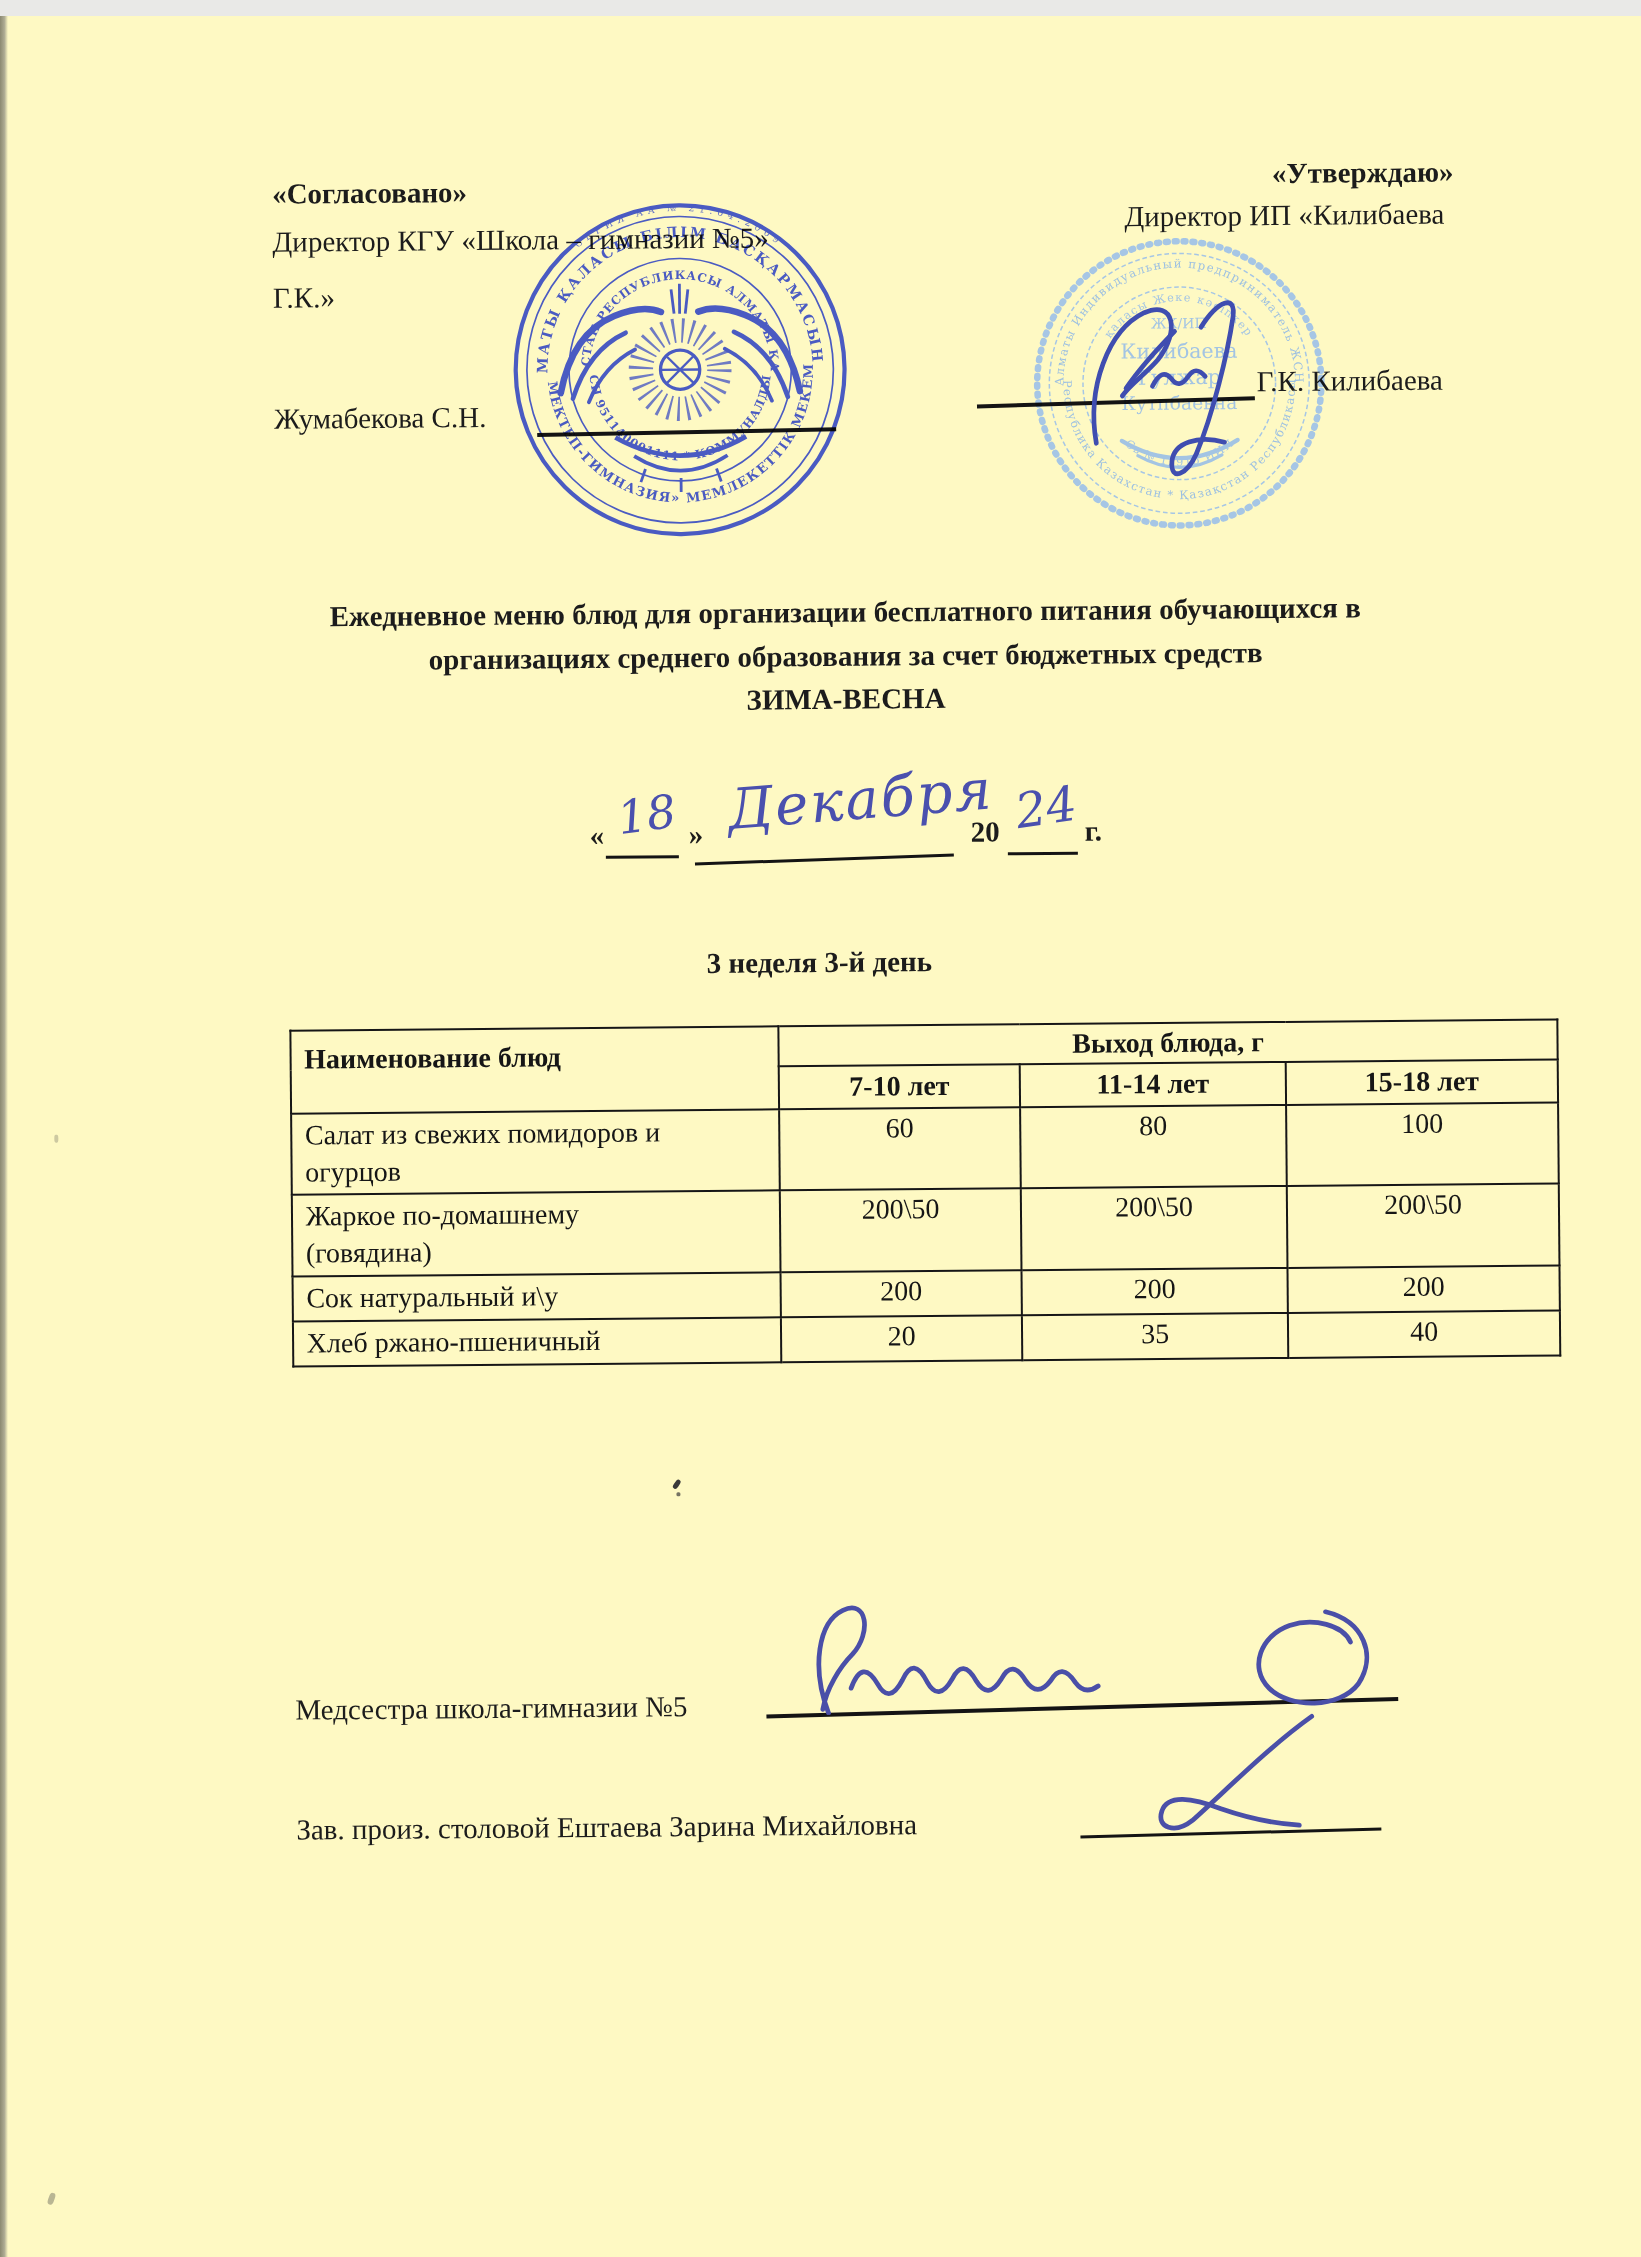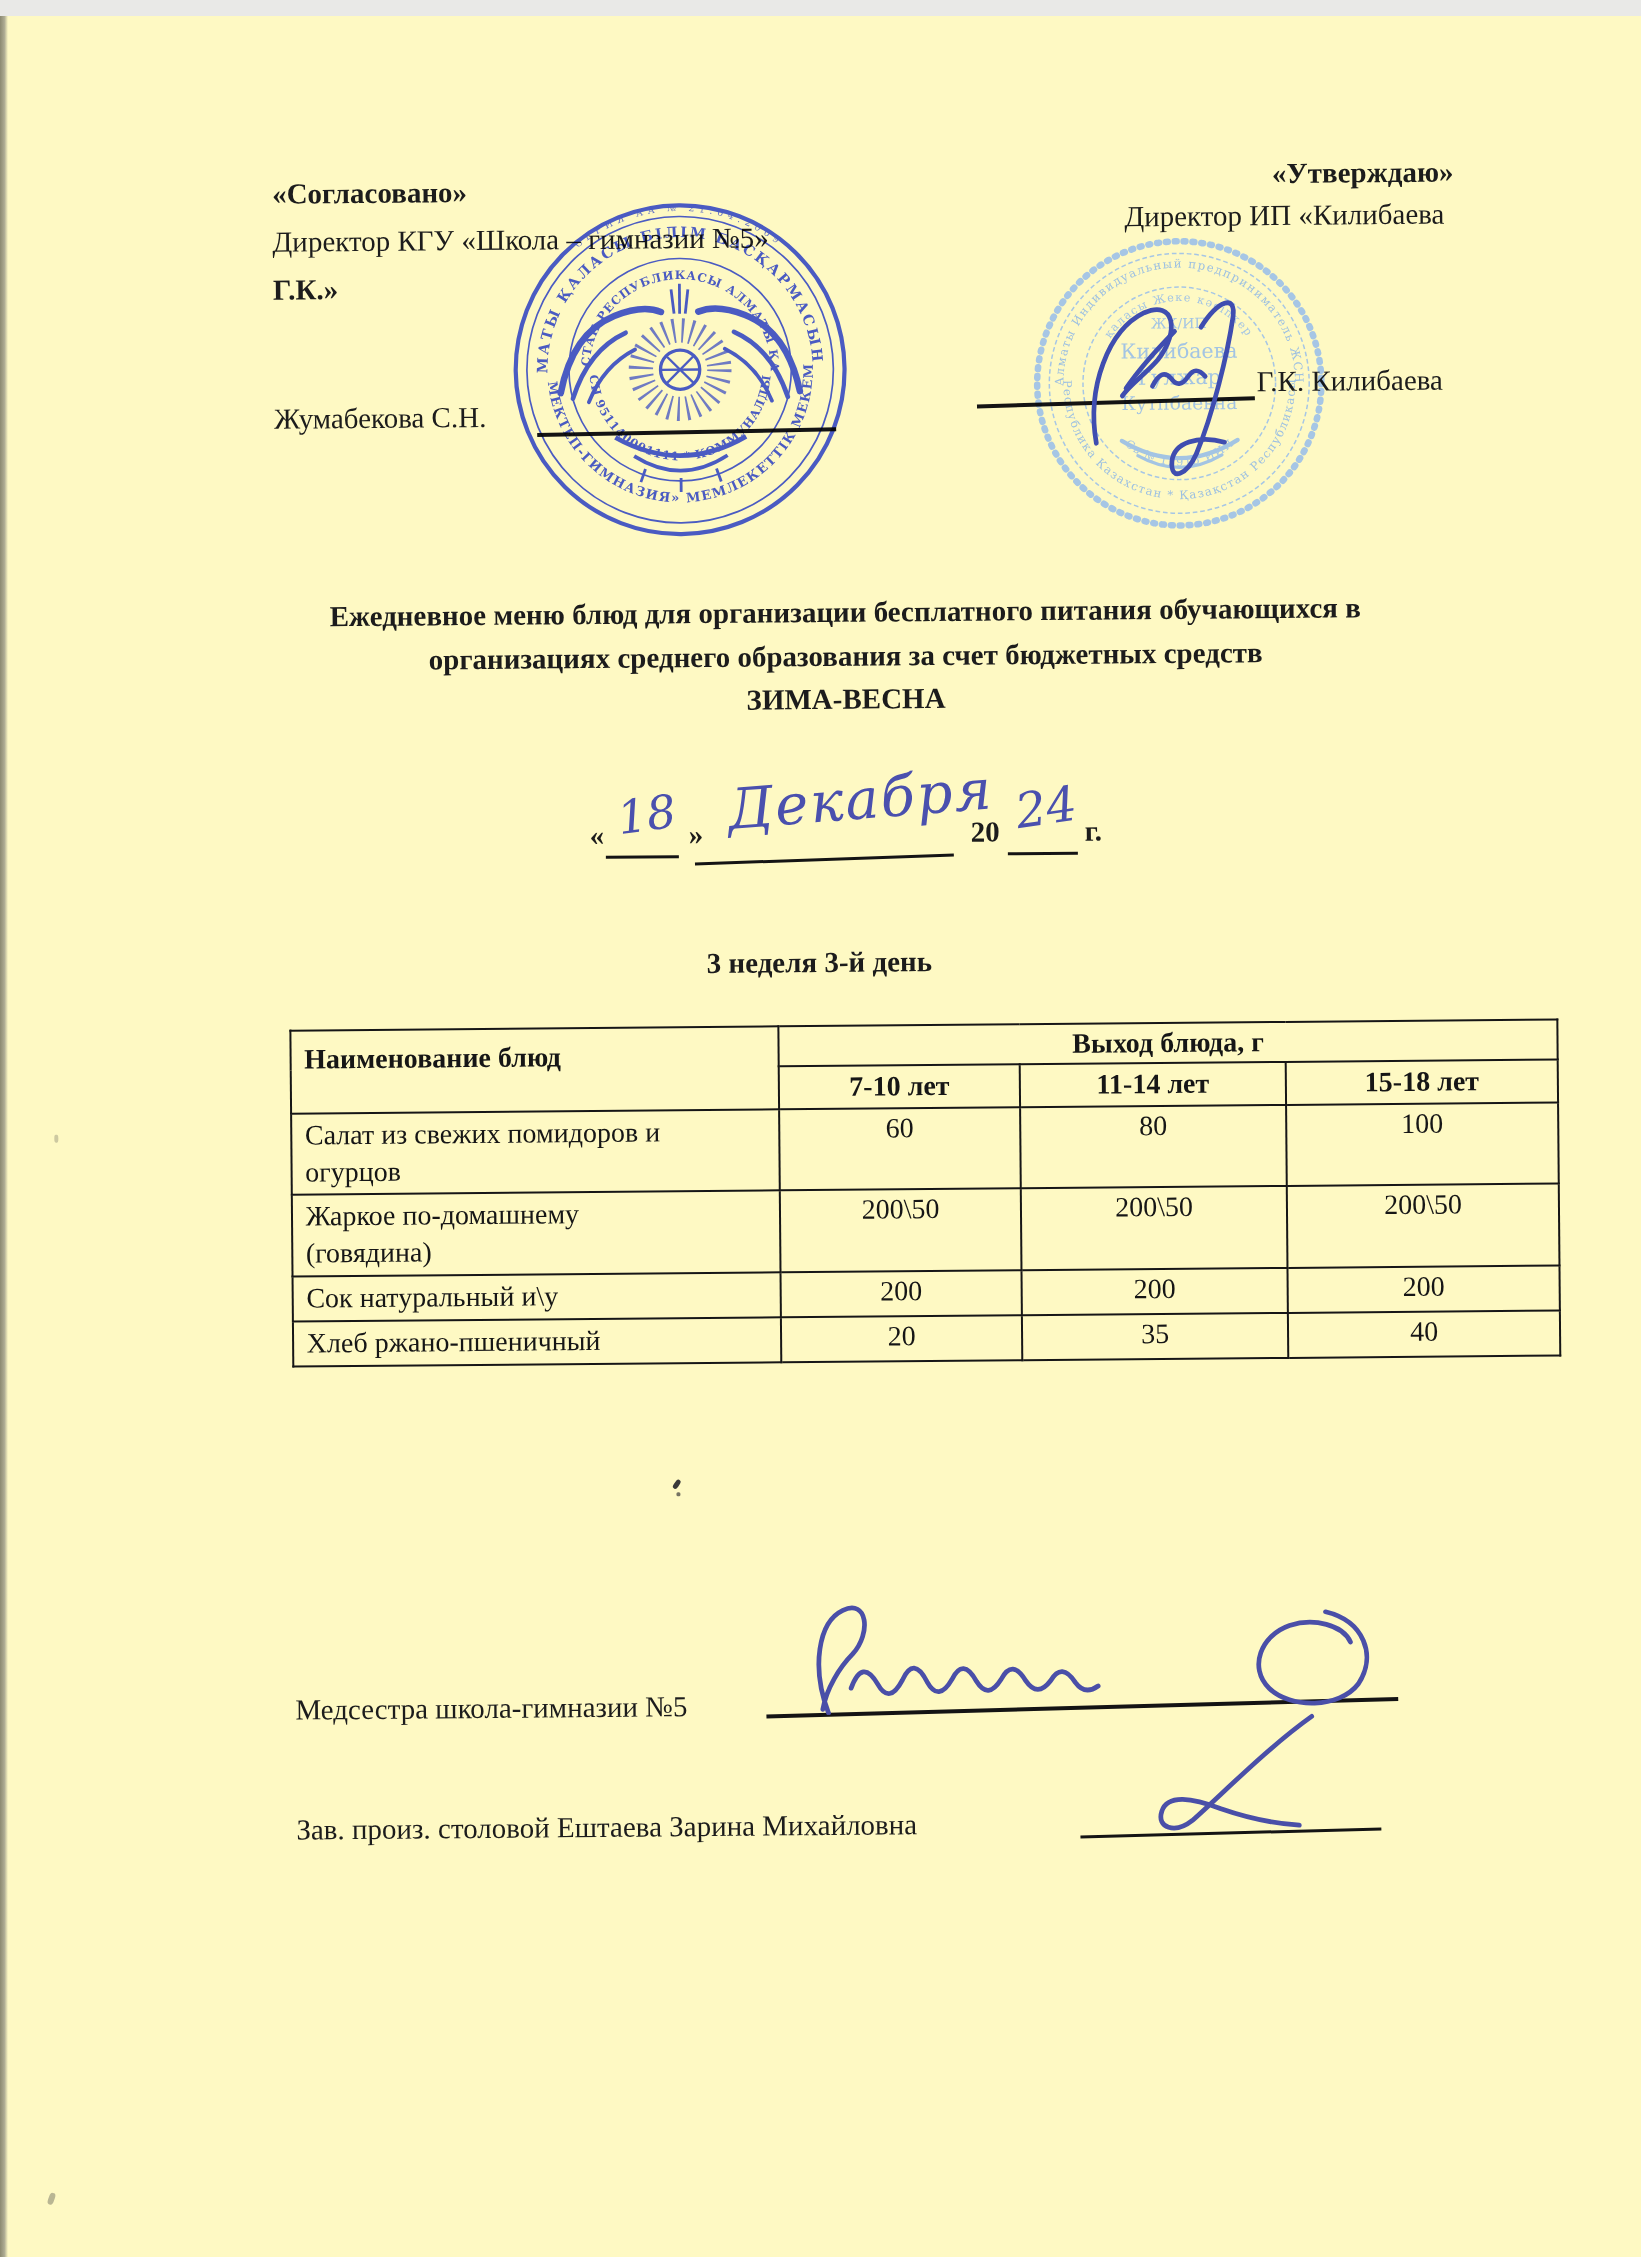--- a/index.html
+++ b/index.html
@@ -30,21 +30,21 @@
 </head>
 <body>
 
 <div class="page">
   <div class="edge-strip"></div>
 
   <div class="scan">
 
     <div class="abs txt b" style="left:280px; top:154px;">«Согласовано»</div>
     <div class="abs txt" style="left:280px; top:202px;">Директор КГУ «Школа – гимназии №5»</div>
-    <div class="abs txt" style="left:280px; top:250px;font-weight:bold;">Г.К.»</div>
+    <div class="abs txt" style="left:280px; top:258px;">Г.К.»</div>
     <div class="abs txt" style="left:280px; top:379px;">Жумабекова С.Н.</div>
     <div class="sig-line" style="left:543px; top:413px; width:299px; transform:rotate(-0.6deg);"></div>
 
     <div class="abs txt b" style="left:1280px; top:142px;">«Утверждаю»</div>
     <div class="abs txt" style="left:1132px; top:184px;">Директор ИП «Килибаева</div>
     <div class="abs txt" style="left:1263px; top:350px;">Г.К. Килибаева</div>
     <div class="sig-line" style="left:983px; top:387px; width:278px; transform:rotate(-1.2deg);"></div>
 
     <svg class="abs stamp" style="left:509px; top:175px;" width="355" height="355" viewBox="0 0 380 380">
       <g fill="none" stroke="#3c4ec2">

